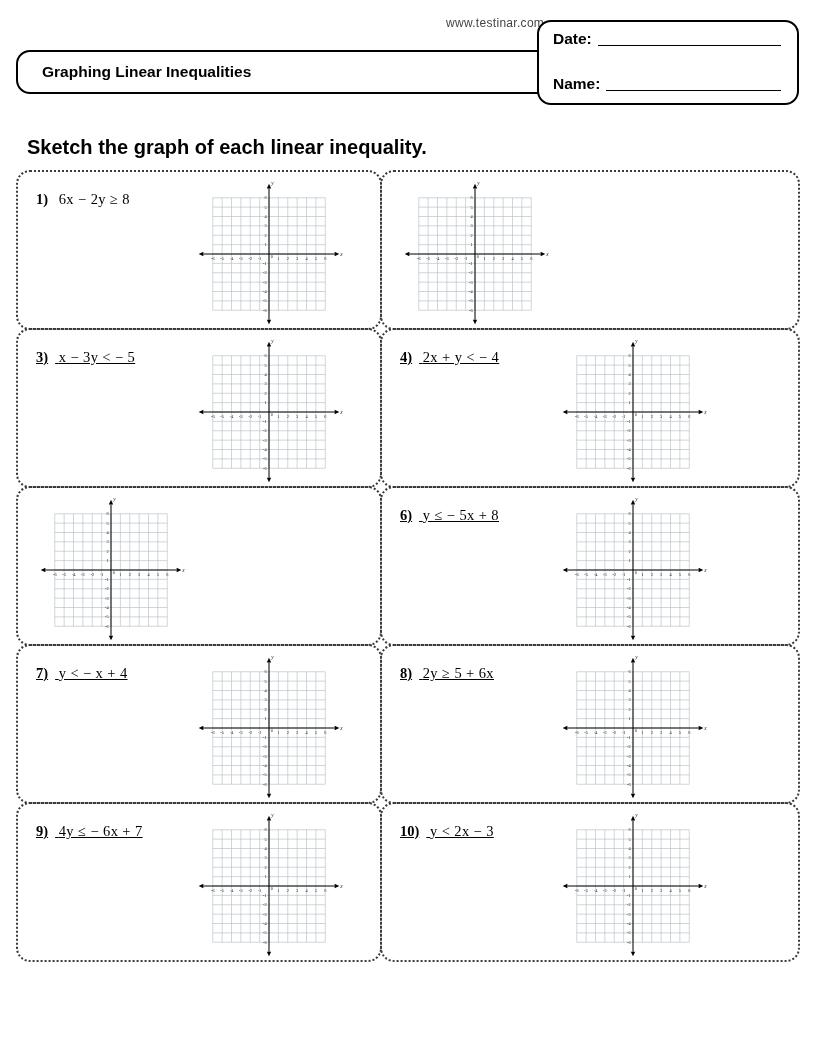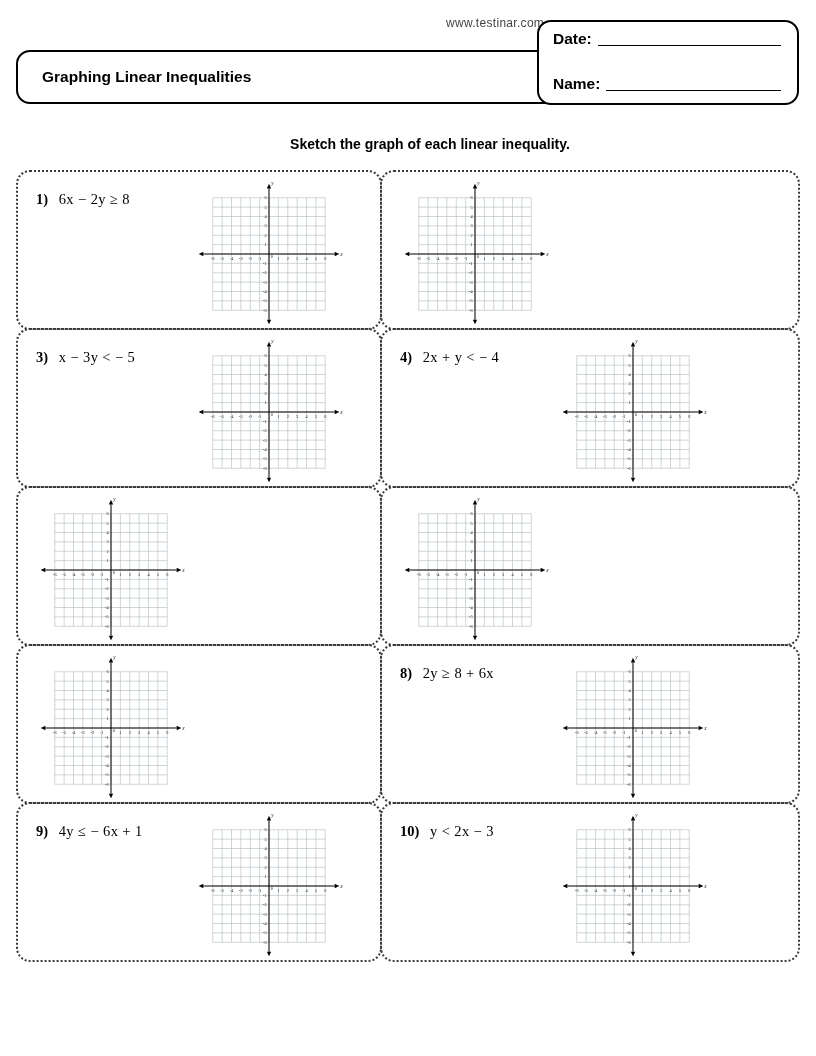--- a/index.html
+++ b/index.html
@@ -19,21 +19,21 @@
   .website {
     position: absolute;
     left: 446px; top: 16px;
     font-size: 12px;
     color: #444;
     letter-spacing: 0.3px;
   }
   .titlebox {
     position: absolute;
     left: 16px; top: 50px;
-    width: 716px; height: 54px;
+    width: 716px; height: 44px;
     border: 2.5px solid #000;
     border-radius: 14px;
     display: flex;
     align-items: center;
     padding-left: 24px;
     font-weight: bold;
     font-size: 15.5px;
     z-index: 1;
   }
   .namebox {
@@ -54,44 +54,43 @@
   .nd-line {
     flex: 1;
     border-bottom: 1.6px solid #000;
     margin-left: 6px;
     margin-bottom: 2px;
     height: 14px;
   }
 
   
   .instruction {
-    margin: 24px 0 0 44px;
+    margin: 24px 0 0 27px;
     font-weight: bold;
-    font-size: 14px;
-    text-align: center;
+    font-size: 20px;
   }
 
   
   .problems {
     position: absolute;
     left: 16px; top: 170px;
     width: 784px;
     display: grid;
     grid-template-columns: 366px 418px;
   }
   .cell {
     height: 160px;
     border: 2px dotted #3a3a3a;
     border-radius: 14px;
     display: flex;
     align-items: flex-start;
     padding: 4px 8px 0 18px;
     background: transparent;
   }
-  .cell:nth-child(n+3) { margin-top: -2px; }
+  .cell:nth-child(n+3) { margin-top: -2px; text-decoration: underline; }
   .cell:nth-child(even) { margin-left: -2px; }
 
   .ptext {
     width: 158px;
     padding-top: 14px;
     font-family: "Liberation Serif", serif;
     font-size: 14.5px;
     line-height: 1.25;
     flex: 0 0 auto;
   }
@@ -461,86 +460,94 @@
           <text x="77.4" y="121.6" font-size="4.6" text-anchor="end" font-family="Liberation Serif, serif" fill="#222">-4</text>
           <text x="77.4" y="131.6" font-size="4.6" text-anchor="end" font-family="Liberation Serif, serif" fill="#222">-5</text>
           <text x="77.4" y="141.6" font-size="4.6" text-anchor="end" font-family="Liberation Serif, serif" fill="#222">-6</text>
           <text x="156" y="81.8" font-size="5.6" font-style="italic" font-family="Liberation Serif, serif" fill="#222">x</text>
           <text x="82.5" y="6.5" font-size="5.6" font-style="italic" font-family="Liberation Serif, serif" fill="#222">y</text>
         </svg>
       </div>
   </div>
 
   <div class="cell">
-    <div class="pgrid">
-        <svg viewBox="0 0 160 160" width="150" height="150" xmlns="http://www.w3.org/2000/svg">
-          <line x1="20" y1="20" x2="20" y2="140" stroke="#b6c0c7" stroke-width="0.7"></line>
-          <line x1="30" y1="20" x2="30" y2="140" stroke="#b6c0c7" stroke-width="0.7"></line>
-          <line x1="40" y1="20" x2="40" y2="140" stroke="#b6c0c7" stroke-width="0.7"></line>
-          <line x1="50" y1="20" x2="50" y2="140" stroke="#b6c0c7" stroke-width="0.7"></line>
-          <line x1="60" y1="20" x2="60" y2="140" stroke="#b6c0c7" stroke-width="0.7"></line>
-          <line x1="70" y1="20" x2="70" y2="140" stroke="#b6c0c7" stroke-width="0.7"></line>
-          <line x1="80" y1="20" x2="80" y2="140" stroke="#b6c0c7" stroke-width="0.7"></line>
-          <line x1="90" y1="20" x2="90" y2="140" stroke="#b6c0c7" stroke-width="0.7"></line>
-          <line x1="100" y1="20" x2="100" y2="140" stroke="#b6c0c7" stroke-width="0.7"></line>
-          <line x1="110" y1="20" x2="110" y2="140" stroke="#b6c0c7" stroke-width="0.7"></line>
-          <line x1="120" y1="20" x2="120" y2="140" stroke="#b6c0c7" stroke-width="0.7"></line>
-          <line x1="130" y1="20" x2="130" y2="140" stroke="#b6c0c7" stroke-width="0.7"></line>
-          <line x1="140" y1="20" x2="140" y2="140" stroke="#b6c0c7" stroke-width="0.7"></line>
-          <line x1="20" y1="20" x2="140" y2="20" stroke="#b6c0c7" stroke-width="0.7"></line>
-          <line x1="20" y1="30" x2="140" y2="30" stroke="#b6c0c7" stroke-width="0.7"></line>
-          <line x1="20" y1="40" x2="140" y2="40" stroke="#b6c0c7" stroke-width="0.7"></line>
-          <line x1="20" y1="50" x2="140" y2="50" stroke="#b6c0c7" stroke-width="0.7"></line>
-          <line x1="20" y1="60" x2="140" y2="60" stroke="#b6c0c7" stroke-width="0.7"></line>
-          <line x1="20" y1="70" x2="140" y2="70" stroke="#b6c0c7" stroke-width="0.7"></line>
-          <line x1="20" y1="80" x2="140" y2="80" stroke="#b6c0c7" stroke-width="0.7"></line>
-          <line x1="20" y1="90" x2="140" y2="90" stroke="#b6c0c7" stroke-width="0.7"></line>
-          <line x1="20" y1="100" x2="140" y2="100" stroke="#b6c0c7" stroke-width="0.7"></line>
-          <line x1="20" y1="110" x2="140" y2="110" stroke="#b6c0c7" stroke-width="0.7"></line>
-          <line x1="20" y1="120" x2="140" y2="120" stroke="#b6c0c7" stroke-width="0.7"></line>
-          <line x1="20" y1="130" x2="140" y2="130" stroke="#b6c0c7" stroke-width="0.7"></line>
-          <line x1="20" y1="140" x2="140" y2="140" stroke="#b6c0c7" stroke-width="0.7"></line>
-          <line x1="10" y1="80" x2="150" y2="80" stroke="#000" stroke-width="1.1"></line>
-          <line x1="80" y1="10" x2="80" y2="150" stroke="#000" stroke-width="1.1"></line>
-          <polygon fill="#000" points="150,77.7 155,80 150,82.3"></polygon>
-          <polygon fill="#000" points="10,77.7 5,80 10,82.3"></polygon>
-          <polygon fill="#000" points="77.7,10 80,5 82.3,10"></polygon>
-          <polygon fill="#000" points="77.7,150 80,155 82.3,150"></polygon>
-          <text x="20" y="86" font-size="4.6" text-anchor="middle" font-family="Liberation Serif, serif" fill="#222">-6</text>
-          <text x="30" y="86" font-size="4.6" text-anchor="middle" font-family="Liberation Serif, serif" fill="#222">-5</text>
-          <text x="40" y="86" font-size="4.6" text-anchor="middle" font-family="Liberation Serif, serif" fill="#222">-4</text>
-          <text x="50" y="86" font-size="4.6" text-anchor="middle" font-family="Liberation Serif, serif" fill="#222">-3</text>
-          <text x="60" y="86" font-size="4.6" text-anchor="middle" font-family="Liberation Serif, serif" fill="#222">-2</text>
-          <text x="70" y="86" font-size="4.6" text-anchor="middle" font-family="Liberation Serif, serif" fill="#222">-1</text>
-          <text x="90" y="86" font-size="4.6" text-anchor="middle" font-family="Liberation Serif, serif" fill="#222">1</text>
-          <text x="100" y="86" font-size="4.6" text-anchor="middle" font-family="Liberation Serif, serif" fill="#222">2</text>
-          <text x="110" y="86" font-size="4.6" text-anchor="middle" font-family="Liberation Serif, serif" fill="#222">3</text>
-          <text x="120" y="86" font-size="4.6" text-anchor="middle" font-family="Liberation Serif, serif" fill="#222">4</text>
-          <text x="130" y="86" font-size="4.6" text-anchor="middle" font-family="Liberation Serif, serif" fill="#222">5</text>
-          <text x="140" y="86" font-size="4.6" text-anchor="middle" font-family="Liberation Serif, serif" fill="#222">6</text>
-          <text x="81.8" y="84.6" font-size="4.6" text-anchor="start" font-family="Liberation Serif, serif" fill="#222">0</text>
-          <text x="77.4" y="21.6" font-size="4.6" text-anchor="end" font-family="Liberation Serif, serif" fill="#222">6</text>
-          <text x="77.4" y="31.6" font-size="4.6" text-anchor="end" font-family="Liberation Serif, serif" fill="#222">5</text>
-          <text x="77.4" y="41.6" font-size="4.6" text-anchor="end" font-family="Liberation Serif, serif" fill="#222">4</text>
-          <text x="77.4" y="51.6" font-size="4.6" text-anchor="end" font-family="Liberation Serif, serif" fill="#222">3</text>
-          <text x="77.4" y="61.6" font-size="4.6" text-anchor="end" font-family="Liberation Serif, serif" fill="#222">2</text>
-          <text x="77.4" y="71.6" font-size="4.6" text-anchor="end" font-family="Liberation Serif, serif" fill="#222">1</text>
-          <text x="77.4" y="91.6" font-size="4.6" text-anchor="end" font-family="Liberation Serif, serif" fill="#222">-1</text>
-          <text x="77.4" y="101.6" font-size="4.6" text-anchor="end" font-family="Liberation Serif, serif" fill="#222">-2</text>
-          <text x="77.4" y="111.6" font-size="4.6" text-anchor="end" font-family="Liberation Serif, serif" fill="#222">-3</text>
-          <text x="77.4" y="121.6" font-size="4.6" text-anchor="end" font-family="Liberation Serif, serif" fill="#222">-4</text>
-          <text x="77.4" y="131.6" font-size="4.6" text-anchor="end" font-family="Liberation Serif, serif" fill="#222">-5</text>
-          <text x="77.4" y="141.6" font-size="4.6" text-anchor="end" font-family="Liberation Serif, serif" fill="#222">-6</text>
-          <text x="156" y="81.8" font-size="5.6" font-style="italic" font-family="Liberation Serif, serif" fill="#222">x</text>
-          <text x="82.5" y="6.5" font-size="5.6" font-style="italic" font-family="Liberation Serif, serif" fill="#222">y</text>
-        </svg>
-      </div>
-  </div>
-
-  <div class="cell">
+    <div class="ptext">
+      <span class="pnum">6)</span>
+      <span class="pineq">y ≤ − 5x + 8</span>
+    </div>
+    <div class="pgrid">
+        <svg viewBox="0 0 160 160" width="150" height="150" xmlns="http://www.w3.org/2000/svg">
+          <line x1="20" y1="20" x2="20" y2="140" stroke="#b6c0c7" stroke-width="0.7"></line>
+          <line x1="30" y1="20" x2="30" y2="140" stroke="#b6c0c7" stroke-width="0.7"></line>
+          <line x1="40" y1="20" x2="40" y2="140" stroke="#b6c0c7" stroke-width="0.7"></line>
+          <line x1="50" y1="20" x2="50" y2="140" stroke="#b6c0c7" stroke-width="0.7"></line>
+          <line x1="60" y1="20" x2="60" y2="140" stroke="#b6c0c7" stroke-width="0.7"></line>
+          <line x1="70" y1="20" x2="70" y2="140" stroke="#b6c0c7" stroke-width="0.7"></line>
+          <line x1="80" y1="20" x2="80" y2="140" stroke="#b6c0c7" stroke-width="0.7"></line>
+          <line x1="90" y1="20" x2="90" y2="140" stroke="#b6c0c7" stroke-width="0.7"></line>
+          <line x1="100" y1="20" x2="100" y2="140" stroke="#b6c0c7" stroke-width="0.7"></line>
+          <line x1="110" y1="20" x2="110" y2="140" stroke="#b6c0c7" stroke-width="0.7"></line>
+          <line x1="120" y1="20" x2="120" y2="140" stroke="#b6c0c7" stroke-width="0.7"></line>
+          <line x1="130" y1="20" x2="130" y2="140" stroke="#b6c0c7" stroke-width="0.7"></line>
+          <line x1="140" y1="20" x2="140" y2="140" stroke="#b6c0c7" stroke-width="0.7"></line>
+          <line x1="20" y1="20" x2="140" y2="20" stroke="#b6c0c7" stroke-width="0.7"></line>
+          <line x1="20" y1="30" x2="140" y2="30" stroke="#b6c0c7" stroke-width="0.7"></line>
+          <line x1="20" y1="40" x2="140" y2="40" stroke="#b6c0c7" stroke-width="0.7"></line>
+          <line x1="20" y1="50" x2="140" y2="50" stroke="#b6c0c7" stroke-width="0.7"></line>
+          <line x1="20" y1="60" x2="140" y2="60" stroke="#b6c0c7" stroke-width="0.7"></line>
+          <line x1="20" y1="70" x2="140" y2="70" stroke="#b6c0c7" stroke-width="0.7"></line>
+          <line x1="20" y1="80" x2="140" y2="80" stroke="#b6c0c7" stroke-width="0.7"></line>
+          <line x1="20" y1="90" x2="140" y2="90" stroke="#b6c0c7" stroke-width="0.7"></line>
+          <line x1="20" y1="100" x2="140" y2="100" stroke="#b6c0c7" stroke-width="0.7"></line>
+          <line x1="20" y1="110" x2="140" y2="110" stroke="#b6c0c7" stroke-width="0.7"></line>
+          <line x1="20" y1="120" x2="140" y2="120" stroke="#b6c0c7" stroke-width="0.7"></line>
+          <line x1="20" y1="130" x2="140" y2="130" stroke="#b6c0c7" stroke-width="0.7"></line>
+          <line x1="20" y1="140" x2="140" y2="140" stroke="#b6c0c7" stroke-width="0.7"></line>
+          <line x1="10" y1="80" x2="150" y2="80" stroke="#000" stroke-width="1.1"></line>
+          <line x1="80" y1="10" x2="80" y2="150" stroke="#000" stroke-width="1.1"></line>
+          <polygon fill="#000" points="150,77.7 155,80 150,82.3"></polygon>
+          <polygon fill="#000" points="10,77.7 5,80 10,82.3"></polygon>
+          <polygon fill="#000" points="77.7,10 80,5 82.3,10"></polygon>
+          <polygon fill="#000" points="77.7,150 80,155 82.3,150"></polygon>
+          <text x="20" y="86" font-size="4.6" text-anchor="middle" font-family="Liberation Serif, serif" fill="#222">-6</text>
+          <text x="30" y="86" font-size="4.6" text-anchor="middle" font-family="Liberation Serif, serif" fill="#222">-5</text>
+          <text x="40" y="86" font-size="4.6" text-anchor="middle" font-family="Liberation Serif, serif" fill="#222">-4</text>
+          <text x="50" y="86" font-size="4.6" text-anchor="middle" font-family="Liberation Serif, serif" fill="#222">-3</text>
+          <text x="60" y="86" font-size="4.6" text-anchor="middle" font-family="Liberation Serif, serif" fill="#222">-2</text>
+          <text x="70" y="86" font-size="4.6" text-anchor="middle" font-family="Liberation Serif, serif" fill="#222">-1</text>
+          <text x="90" y="86" font-size="4.6" text-anchor="middle" font-family="Liberation Serif, serif" fill="#222">1</text>
+          <text x="100" y="86" font-size="4.6" text-anchor="middle" font-family="Liberation Serif, serif" fill="#222">2</text>
+          <text x="110" y="86" font-size="4.6" text-anchor="middle" font-family="Liberation Serif, serif" fill="#222">3</text>
+          <text x="120" y="86" font-size="4.6" text-anchor="middle" font-family="Liberation Serif, serif" fill="#222">4</text>
+          <text x="130" y="86" font-size="4.6" text-anchor="middle" font-family="Liberation Serif, serif" fill="#222">5</text>
+          <text x="140" y="86" font-size="4.6" text-anchor="middle" font-family="Liberation Serif, serif" fill="#222">6</text>
+          <text x="81.8" y="84.6" font-size="4.6" text-anchor="start" font-family="Liberation Serif, serif" fill="#222">0</text>
+          <text x="77.4" y="21.6" font-size="4.6" text-anchor="end" font-family="Liberation Serif, serif" fill="#222">6</text>
+          <text x="77.4" y="31.6" font-size="4.6" text-anchor="end" font-family="Liberation Serif, serif" fill="#222">5</text>
+          <text x="77.4" y="41.6" font-size="4.6" text-anchor="end" font-family="Liberation Serif, serif" fill="#222">4</text>
+          <text x="77.4" y="51.6" font-size="4.6" text-anchor="end" font-family="Liberation Serif, serif" fill="#222">3</text>
+          <text x="77.4" y="61.6" font-size="4.6" text-anchor="end" font-family="Liberation Serif, serif" fill="#222">2</text>
+          <text x="77.4" y="71.6" font-size="4.6" text-anchor="end" font-family="Liberation Serif, serif" fill="#222">1</text>
+          <text x="77.4" y="91.6" font-size="4.6" text-anchor="end" font-family="Liberation Serif, serif" fill="#222">-1</text>
+          <text x="77.4" y="101.6" font-size="4.6" text-anchor="end" font-family="Liberation Serif, serif" fill="#222">-2</text>
+          <text x="77.4" y="111.6" font-size="4.6" text-anchor="end" font-family="Liberation Serif, serif" fill="#222">-3</text>
+          <text x="77.4" y="121.6" font-size="4.6" text-anchor="end" font-family="Liberation Serif, serif" fill="#222">-4</text>
+          <text x="77.4" y="131.6" font-size="4.6" text-anchor="end" font-family="Liberation Serif, serif" fill="#222">-5</text>
+          <text x="77.4" y="141.6" font-size="4.6" text-anchor="end" font-family="Liberation Serif, serif" fill="#222">-6</text>
+          <text x="156" y="81.8" font-size="5.6" font-style="italic" font-family="Liberation Serif, serif" fill="#222">x</text>
+          <text x="82.5" y="6.5" font-size="5.6" font-style="italic" font-family="Liberation Serif, serif" fill="#222">y</text>
+        </svg>
+      </div>
+  </div>
+
+  <div class="cell">
+    <div class="ptext">
+      <span class="pnum">7)</span>
+      <span class="pineq">y &lt; − x + 4</span>
+    </div>
     <div class="pgrid">
         <svg viewBox="0 0 160 160" width="150" height="150" xmlns="http://www.w3.org/2000/svg">
           <line x1="20" y1="20" x2="20" y2="140" stroke="#b6c0c7" stroke-width="0.7"></line>
           <line x1="30" y1="20" x2="30" y2="140" stroke="#b6c0c7" stroke-width="0.7"></line>
           <line x1="40" y1="20" x2="40" y2="140" stroke="#b6c0c7" stroke-width="0.7"></line>
           <line x1="50" y1="20" x2="50" y2="140" stroke="#b6c0c7" stroke-width="0.7"></line>
           <line x1="60" y1="20" x2="60" y2="140" stroke="#b6c0c7" stroke-width="0.7"></line>
           <line x1="70" y1="20" x2="70" y2="140" stroke="#b6c0c7" stroke-width="0.7"></line>
           <line x1="80" y1="20" x2="80" y2="140" stroke="#b6c0c7" stroke-width="0.7"></line>
           <line x1="90" y1="20" x2="90" y2="140" stroke="#b6c0c7" stroke-width="0.7"></line>
@@ -595,21 +602,21 @@
           <text x="77.4" y="141.6" font-size="4.6" text-anchor="end" font-family="Liberation Serif, serif" fill="#222">-6</text>
           <text x="156" y="81.8" font-size="5.6" font-style="italic" font-family="Liberation Serif, serif" fill="#222">x</text>
           <text x="82.5" y="6.5" font-size="5.6" font-style="italic" font-family="Liberation Serif, serif" fill="#222">y</text>
         </svg>
       </div>
   </div>
 
   <div class="cell">
     <div class="ptext">
       <span class="pnum">8)</span>
-      <span class="pineq">2y ≥ 8 + 6x</span>
+      <span class="pineq">2y ≥ 5 + 6x</span>
     </div>
     <div class="pgrid">
         <svg viewBox="0 0 160 160" width="150" height="150" xmlns="http://www.w3.org/2000/svg">
           <line x1="20" y1="20" x2="20" y2="140" stroke="#b6c0c7" stroke-width="0.7"></line>
           <line x1="30" y1="20" x2="30" y2="140" stroke="#b6c0c7" stroke-width="0.7"></line>
           <line x1="40" y1="20" x2="40" y2="140" stroke="#b6c0c7" stroke-width="0.7"></line>
           <line x1="50" y1="20" x2="50" y2="140" stroke="#b6c0c7" stroke-width="0.7"></line>
           <line x1="60" y1="20" x2="60" y2="140" stroke="#b6c0c7" stroke-width="0.7"></line>
           <line x1="70" y1="20" x2="70" y2="140" stroke="#b6c0c7" stroke-width="0.7"></line>
           <line x1="80" y1="20" x2="80" y2="140" stroke="#b6c0c7" stroke-width="0.7"></line>
@@ -665,21 +672,21 @@
           <text x="77.4" y="141.6" font-size="4.6" text-anchor="end" font-family="Liberation Serif, serif" fill="#222">-6</text>
           <text x="156" y="81.8" font-size="5.6" font-style="italic" font-family="Liberation Serif, serif" fill="#222">x</text>
           <text x="82.5" y="6.5" font-size="5.6" font-style="italic" font-family="Liberation Serif, serif" fill="#222">y</text>
         </svg>
       </div>
   </div>
 
   <div class="cell">
     <div class="ptext">
       <span class="pnum">9)</span>
-      <span class="pineq">4y ≤ − 6x + 1</span>
+      <span class="pineq">4y ≤ − 6x + 7</span>
     </div>
     <div class="pgrid">
         <svg viewBox="0 0 160 160" width="150" height="150" xmlns="http://www.w3.org/2000/svg">
           <line x1="20" y1="20" x2="20" y2="140" stroke="#b6c0c7" stroke-width="0.7"></line>
           <line x1="30" y1="20" x2="30" y2="140" stroke="#b6c0c7" stroke-width="0.7"></line>
           <line x1="40" y1="20" x2="40" y2="140" stroke="#b6c0c7" stroke-width="0.7"></line>
           <line x1="50" y1="20" x2="50" y2="140" stroke="#b6c0c7" stroke-width="0.7"></line>
           <line x1="60" y1="20" x2="60" y2="140" stroke="#b6c0c7" stroke-width="0.7"></line>
           <line x1="70" y1="20" x2="70" y2="140" stroke="#b6c0c7" stroke-width="0.7"></line>
           <line x1="80" y1="20" x2="80" y2="140" stroke="#b6c0c7" stroke-width="0.7"></line>

